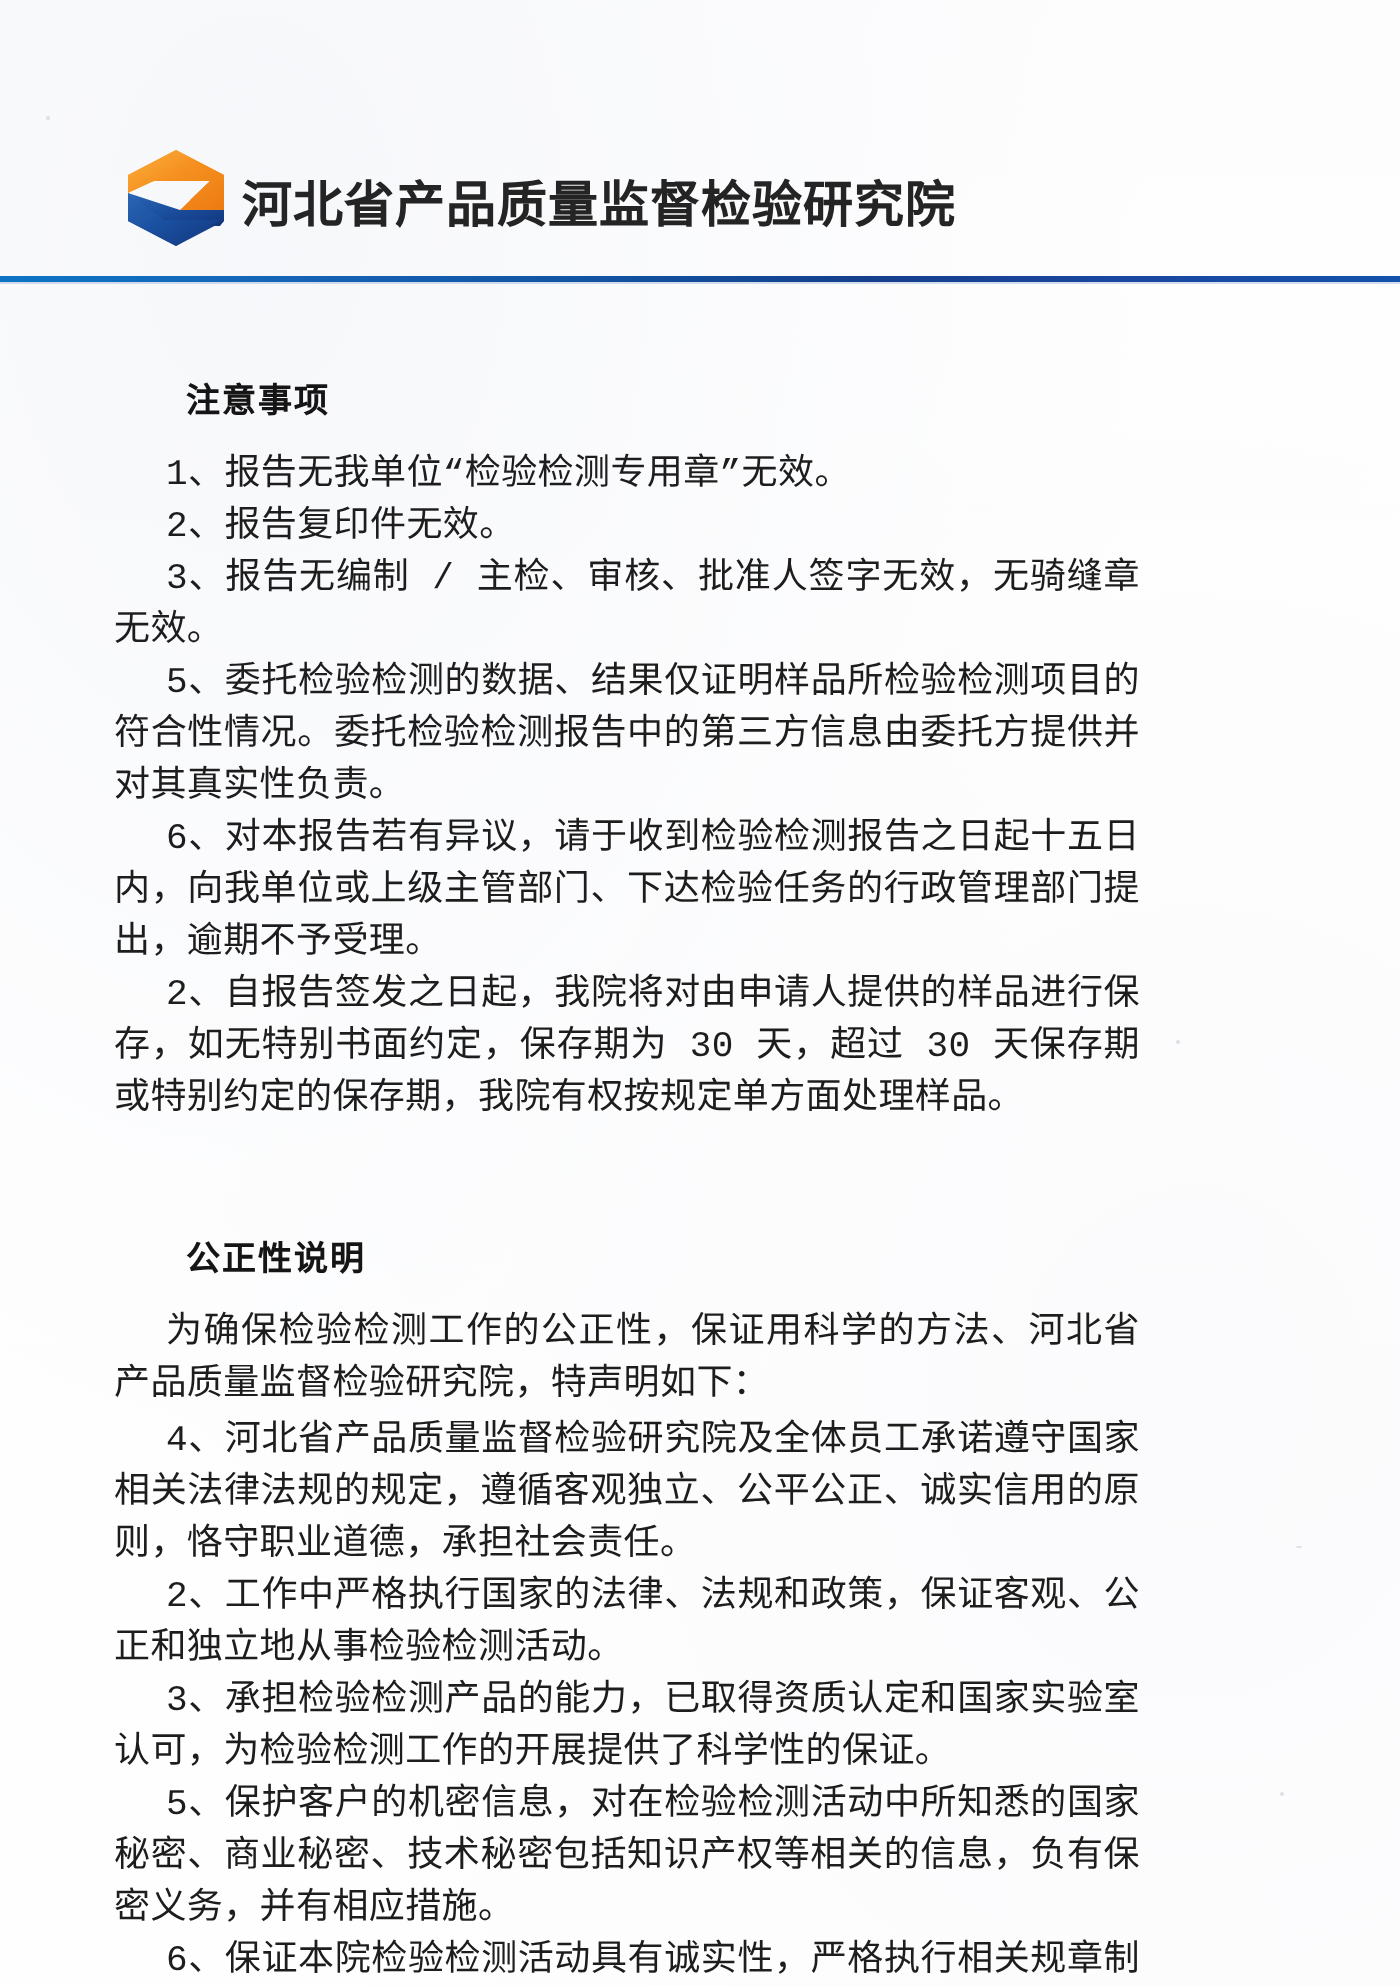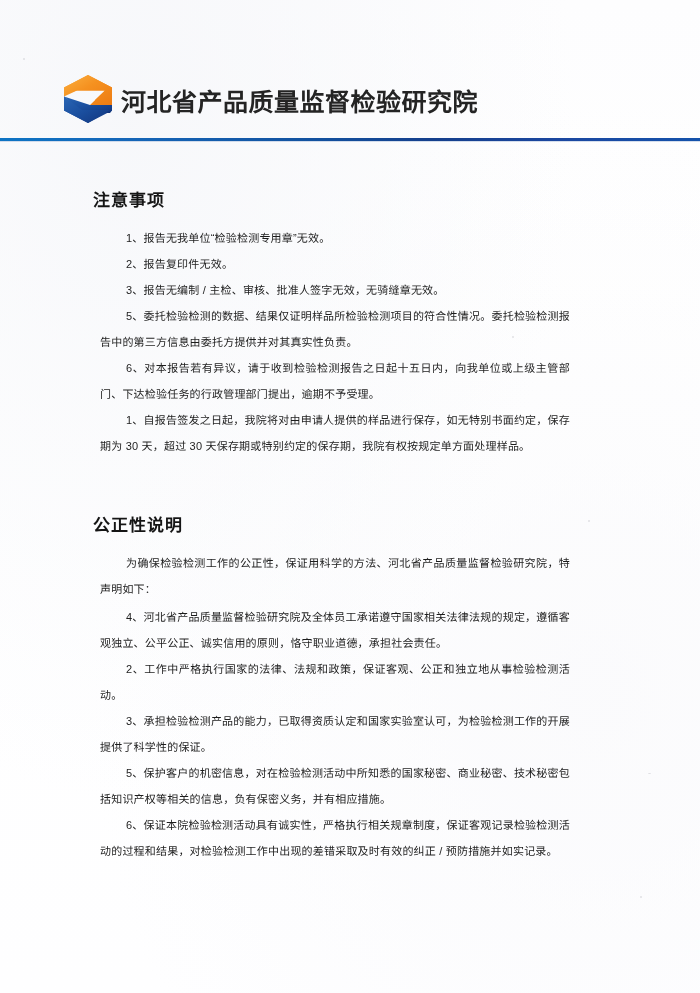--- a/index.html
+++ b/index.html
@@ -94,28 +94,28 @@
     margin: 0;
     padding: 0 0 0 93px;
   }
 
   .para-list {
     list-style: none;
     margin: 0;
     padding: 0;
   }
   .para {
-    font-family: Liberation Sans, sans-serif;
-    font-size: 11px;
+    font-family: Liberation Mono, monospace;
+    font-size: 18px;
     line-height: 26px;
     color: #1d1d1d;
     text-align: justify;
     text-justify: inter-ideograph;
     margin: 0;
-    padding: 0 78px 0 100px;
+    padding: 0 78px 0 57px;
     text-indent: 26px;
     letter-spacing: 0.2px;
   }
 
   
   .block-notes { padding-top: 46px; }
   .notes-items { padding-top: 14px; }
   .block-fair  { padding-top: 52px; }
   .fair-intro  { padding-top: 14px; }
   .fair-items  { padding-top: 2px; }
@@ -170,21 +170,21 @@
 
     <div class="section block-notes">
       <h2 class="section-title">注意事项</h2>
 
       <div class="para-list notes-items">
         <p class="para">1、报告无我单位“检验检测专用章”无效。</p>
         <p class="para">2、报告复印件无效。</p>
         <p class="para">3、报告无编制 / 主检、审核、批准人签字无效，无骑缝章无效。</p>
         <p class="para">5、委托检验检测的数据、结果仅证明样品所检验检测项目的符合性情况。委托检验检测报告中的第三方信息由委托方提供并对其真实性负责。</p>
         <p class="para">6、对本报告若有异议，请于收到检验检测报告之日起十五日内，向我单位或上级主管部门、下达检验任务的行政管理部门提出，逾期不予受理。</p>
-        <p class="para">1、自报告签发之日起，我院将对由申请人提供的样品进行保存，如无特别书面约定，保存期为 30 天，超过 30 天保存期或特别约定的保存期，我院有权按规定单方面处理样品。</p>
+        <p class="para">2、自报告签发之日起，我院将对由申请人提供的样品进行保存，如无特别书面约定，保存期为 30 天，超过 30 天保存期或特别约定的保存期，我院有权按规定单方面处理样品。</p>
       </div>
     </div>
 
     <div class="section block-fair">
       <h2 class="section-title">公正性说明</h2>
 
       <div class="fair-intro">
         <p class="para">为确保检验检测工作的公正性，保证用科学的方法、河北省产品质量监督检验研究院，特声明如下：</p>
       </div>
 

